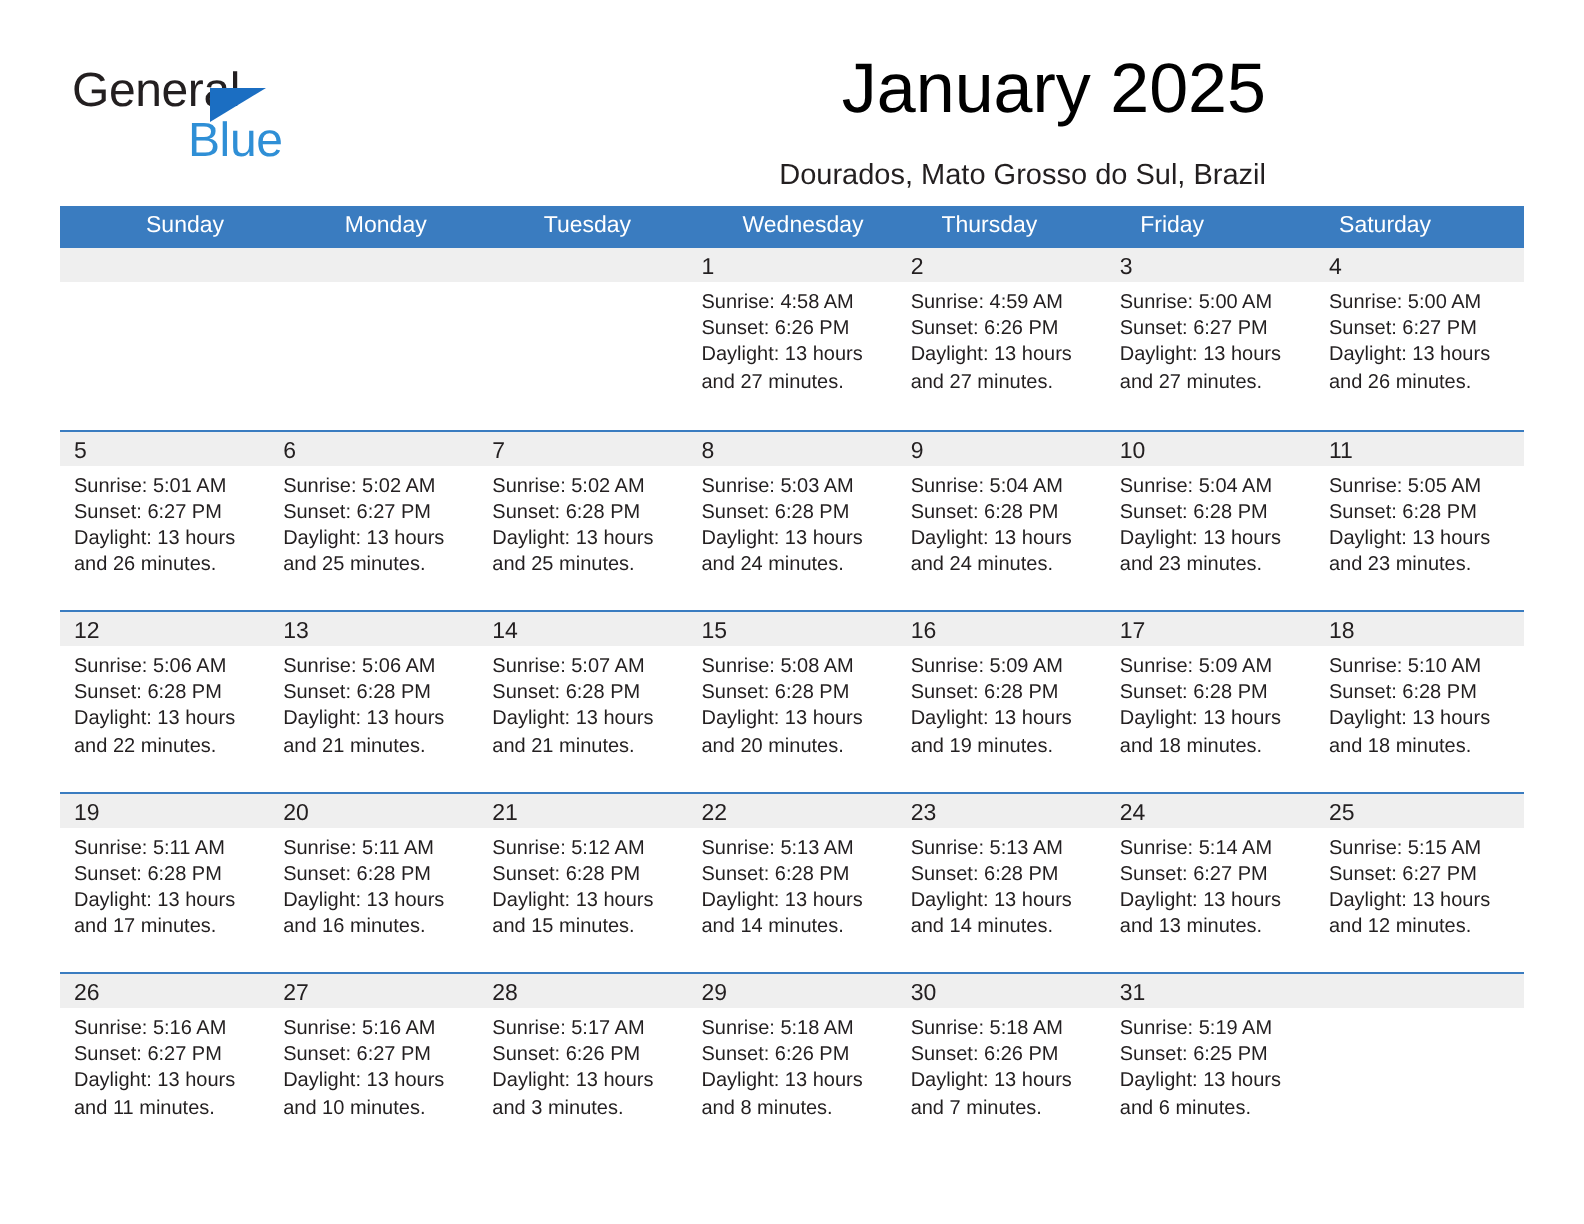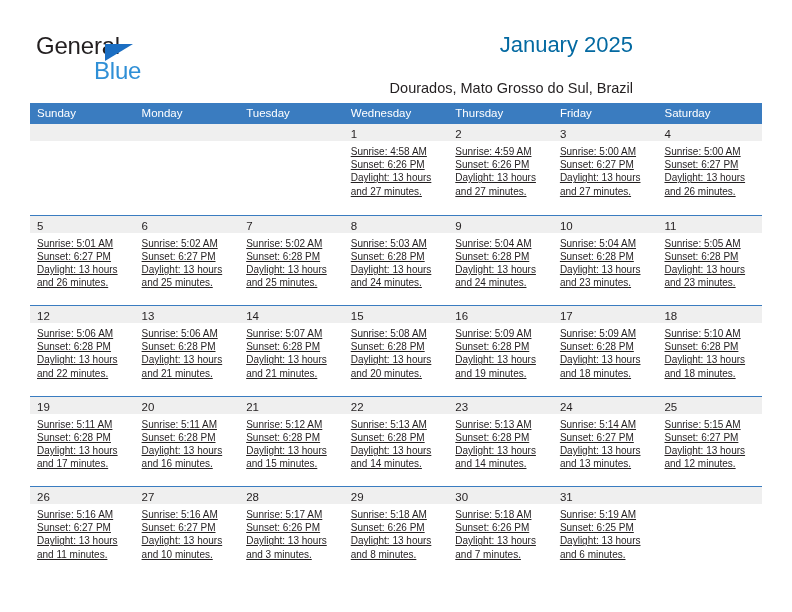--- a/index.html
+++ b/index.html
@@ -63,22 +63,22 @@
     letter-spacing: -0.2px;
   }
 
   .title-wrap {
     position: absolute;
     right: 0;
     top: 0;
     text-align: right;
   }
   .cal-title {
-    font-size: 22px;
-    color: #0369a1;
+    font-size: 35px;
+    color: #000000;
     line-height: 34px;
     white-space: nowrap;
   }
   .cal-subtitle {
     font-size: 14.5px;
     color: #231f20;
     line-height: 22px;
     margin-top: 15px;
     white-space: nowrap;
   }
@@ -87,20 +87,21 @@
   .calendar {
     position: absolute;
     left: 30px;
     top: 103px;
     width: 732px;
   }
   .weekday-row {
     display: flex;
     background: #3a7cc0;
     height: 21px;
+    padding-left: 36px;
   }
   .weekday {
     flex: 1 1 0;
     color: #ffffff;
     font-size: 11.5px;
     line-height: 21px;
     padding-left: 7px;
     box-sizing: border-box;
     overflow: hidden;
     white-space: nowrap;
@@ -130,21 +131,20 @@
   .day-num {
     font-size: 11.5px;
     line-height: 17px;
     color: #231f20;
   }
   .day-info {
     padding: 4px 7px 0 7px;
     font-size: 10px;
     line-height: 13.2px;
     color: #231f20;
-    text-decoration: underline;
   }
   .day-info div {
     white-space: nowrap;
   }
   .empty .day-num-band {
     background: #efefef;
   }
 </style>
 </head>
 <body>

